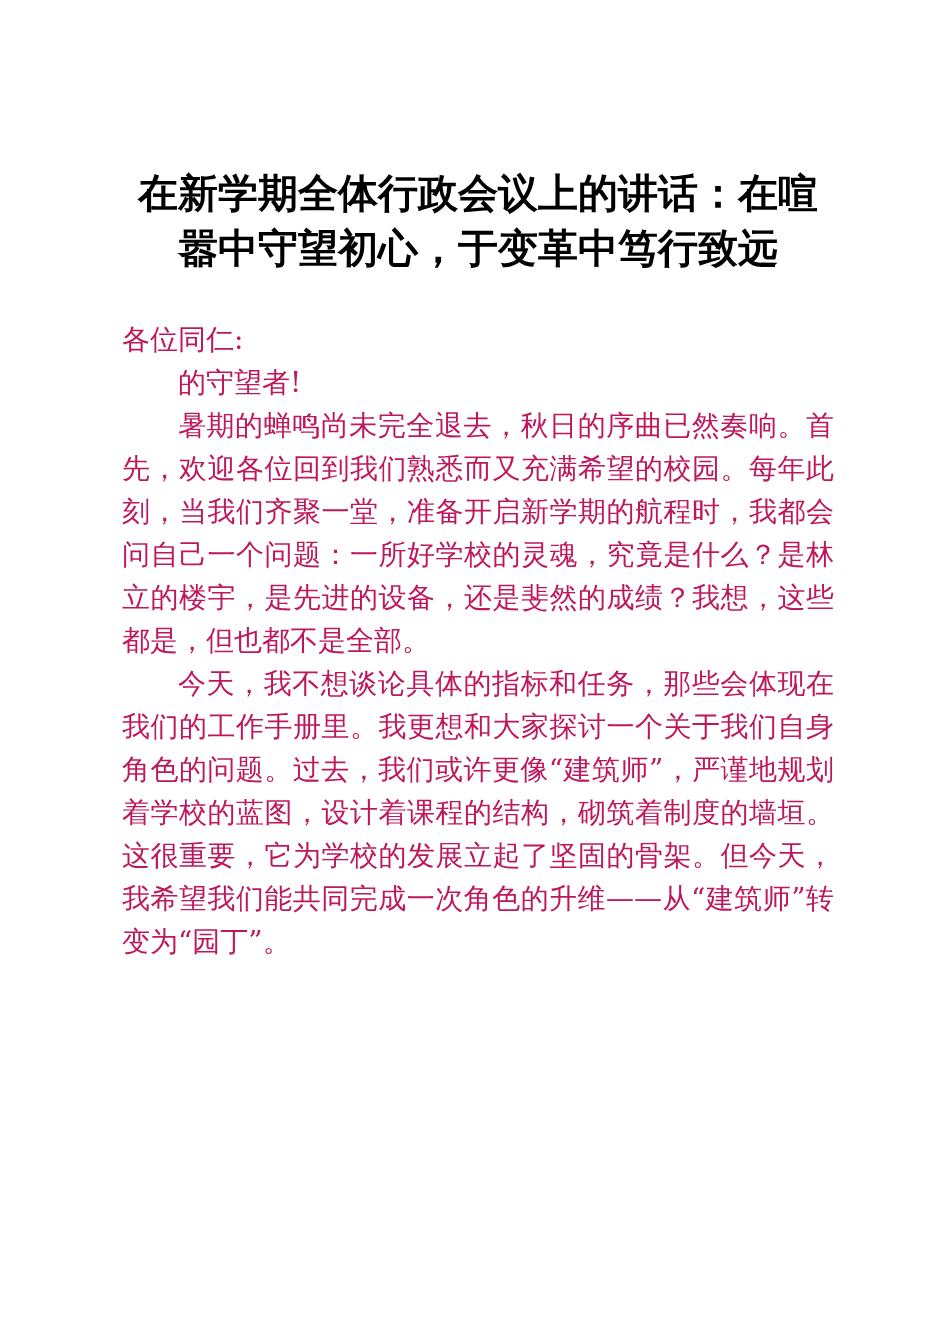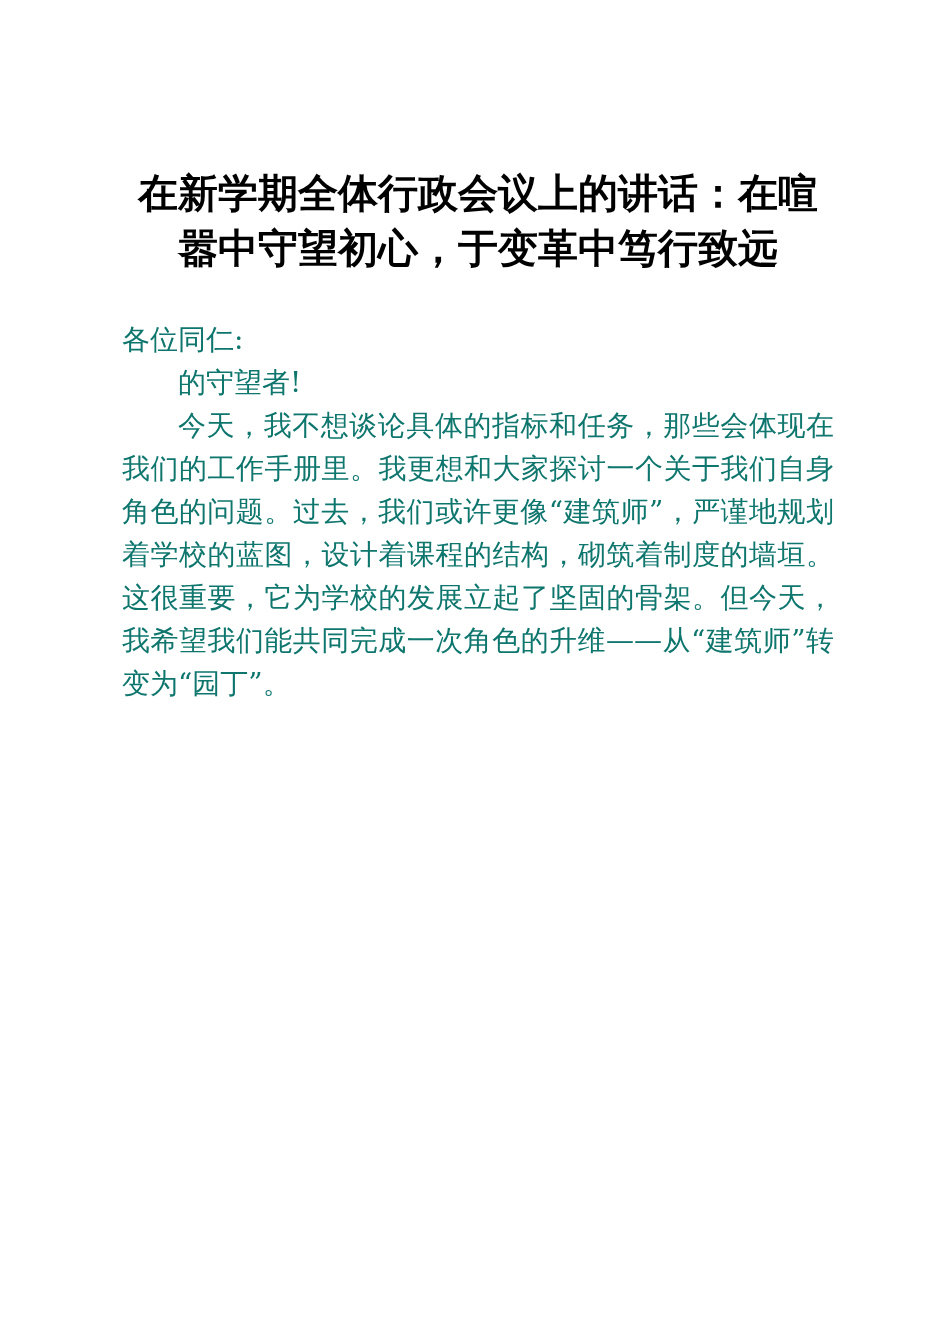--- a/index.html
+++ b/index.html
@@ -50,21 +50,21 @@
     width: 712px;
   }
 
   .para {
     font-size: 28px;
     line-height: 43px;
     text-align: justify;
     text-justify: inter-character;
     text-align-last: left;
     margin: 0;
-    color: #0f766e;
+    color: #be185d;
     white-space: pre-wrap;
     word-break: break-all;
   }
 
   .para.indent {
     text-indent: 56px;
   }
 
   .para.no-indent {
     text-indent: 0;
@@ -76,20 +76,21 @@
 <div class="page">
 
   <div class="doc-title">在新学期全体行政会议上的讲话：在喧嚣中守望初心，于变革中笃行致远</div>
 
   <div class="doc-body">
 
     <p class="para no-indent">各位同仁:</p>
 
     <p class="para indent">的守望者!</p>
 
+    <p class="para indent">暑期的蝉鸣尚未完全退去，秋日的序曲已然奏响。首先，欢迎各位回到我们熟悉而又充满希望的校园。每年此刻，当我们齐聚一堂，准备开启新学期的航程时，我都会问自己一个问题：一所好学校的灵魂，究竟是什么？是林立的楼宇，是先进的设备，还是斐然的成绩？我想，这些都是，但也都不是全部。</p>
 
     <p class="para indent">今天，我不想谈论具体的指标和任务，那些会体现在我们的工作手册里。我更想和大家探讨一个关于我们自身角色的问题。过去，我们或许更像“建筑师”，严谨地规划着学校的蓝图，设计着课程的结构，砌筑着制度的墙垣。这很重要，它为学校的发展立起了坚固的骨架。但今天，我希望我们能共同完成一次角色的升维——从“建筑师”转变为“园丁”。</p>
 
 
 
   </div>
 
 </div>
 
 </body></html>

